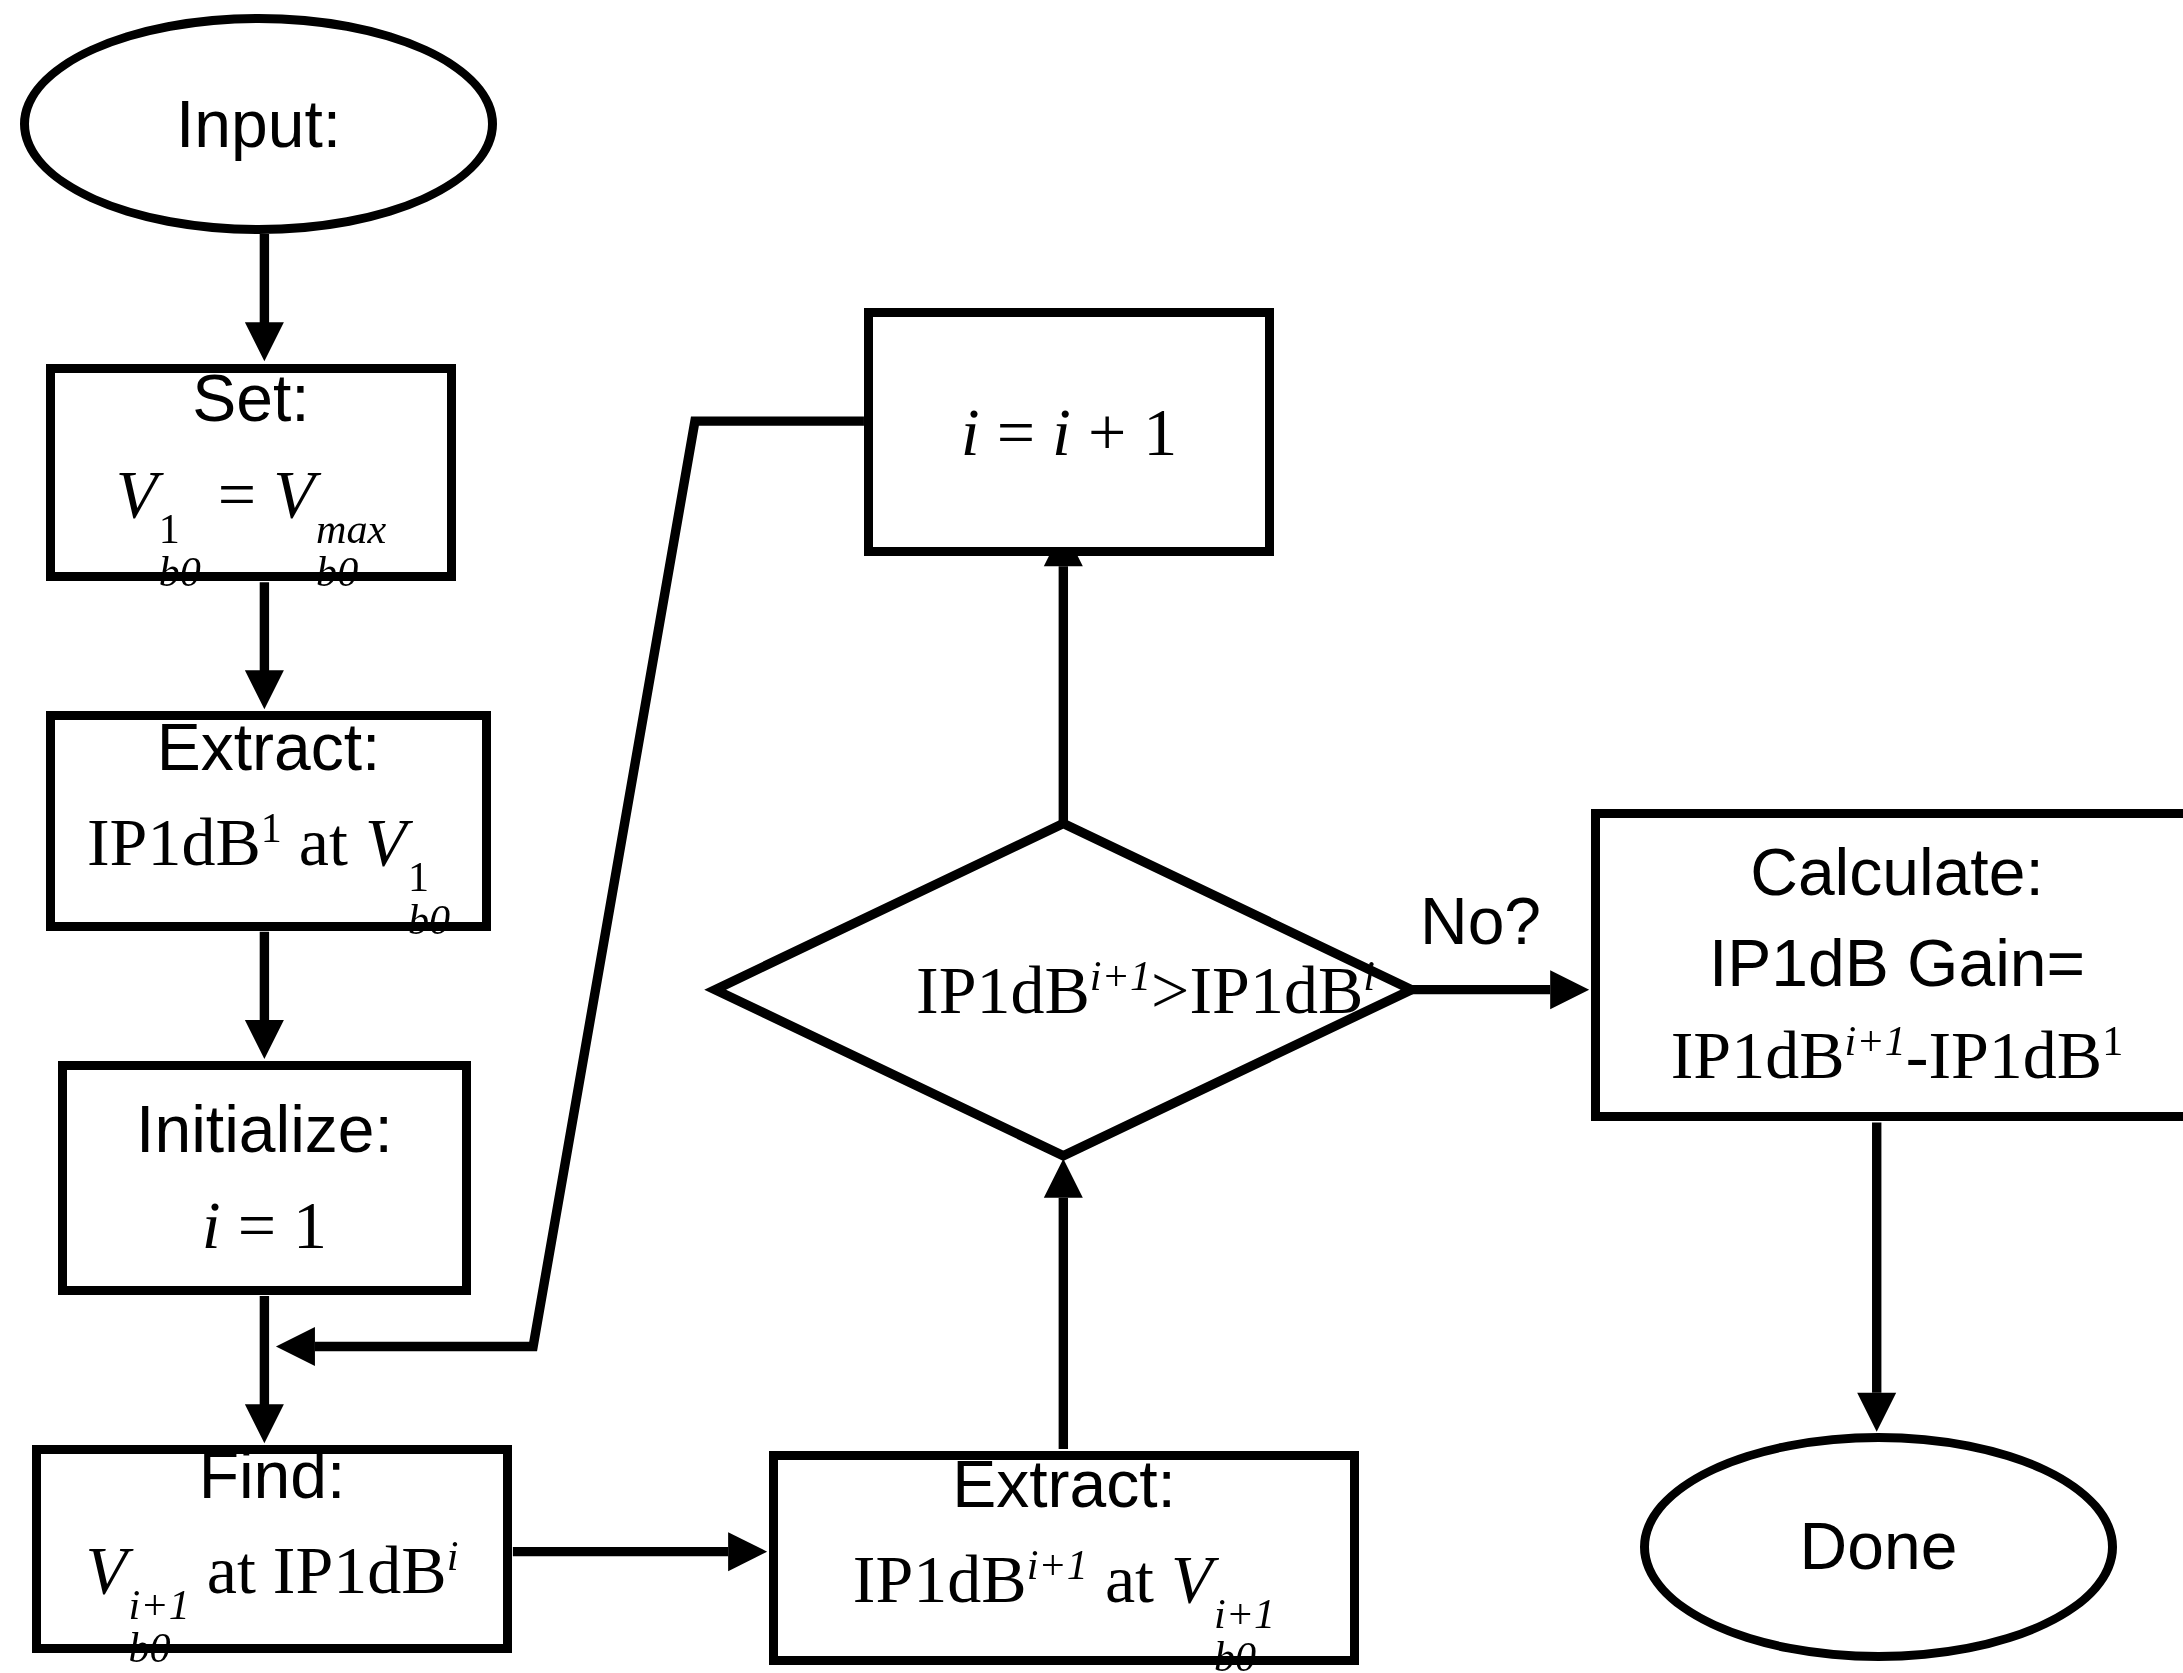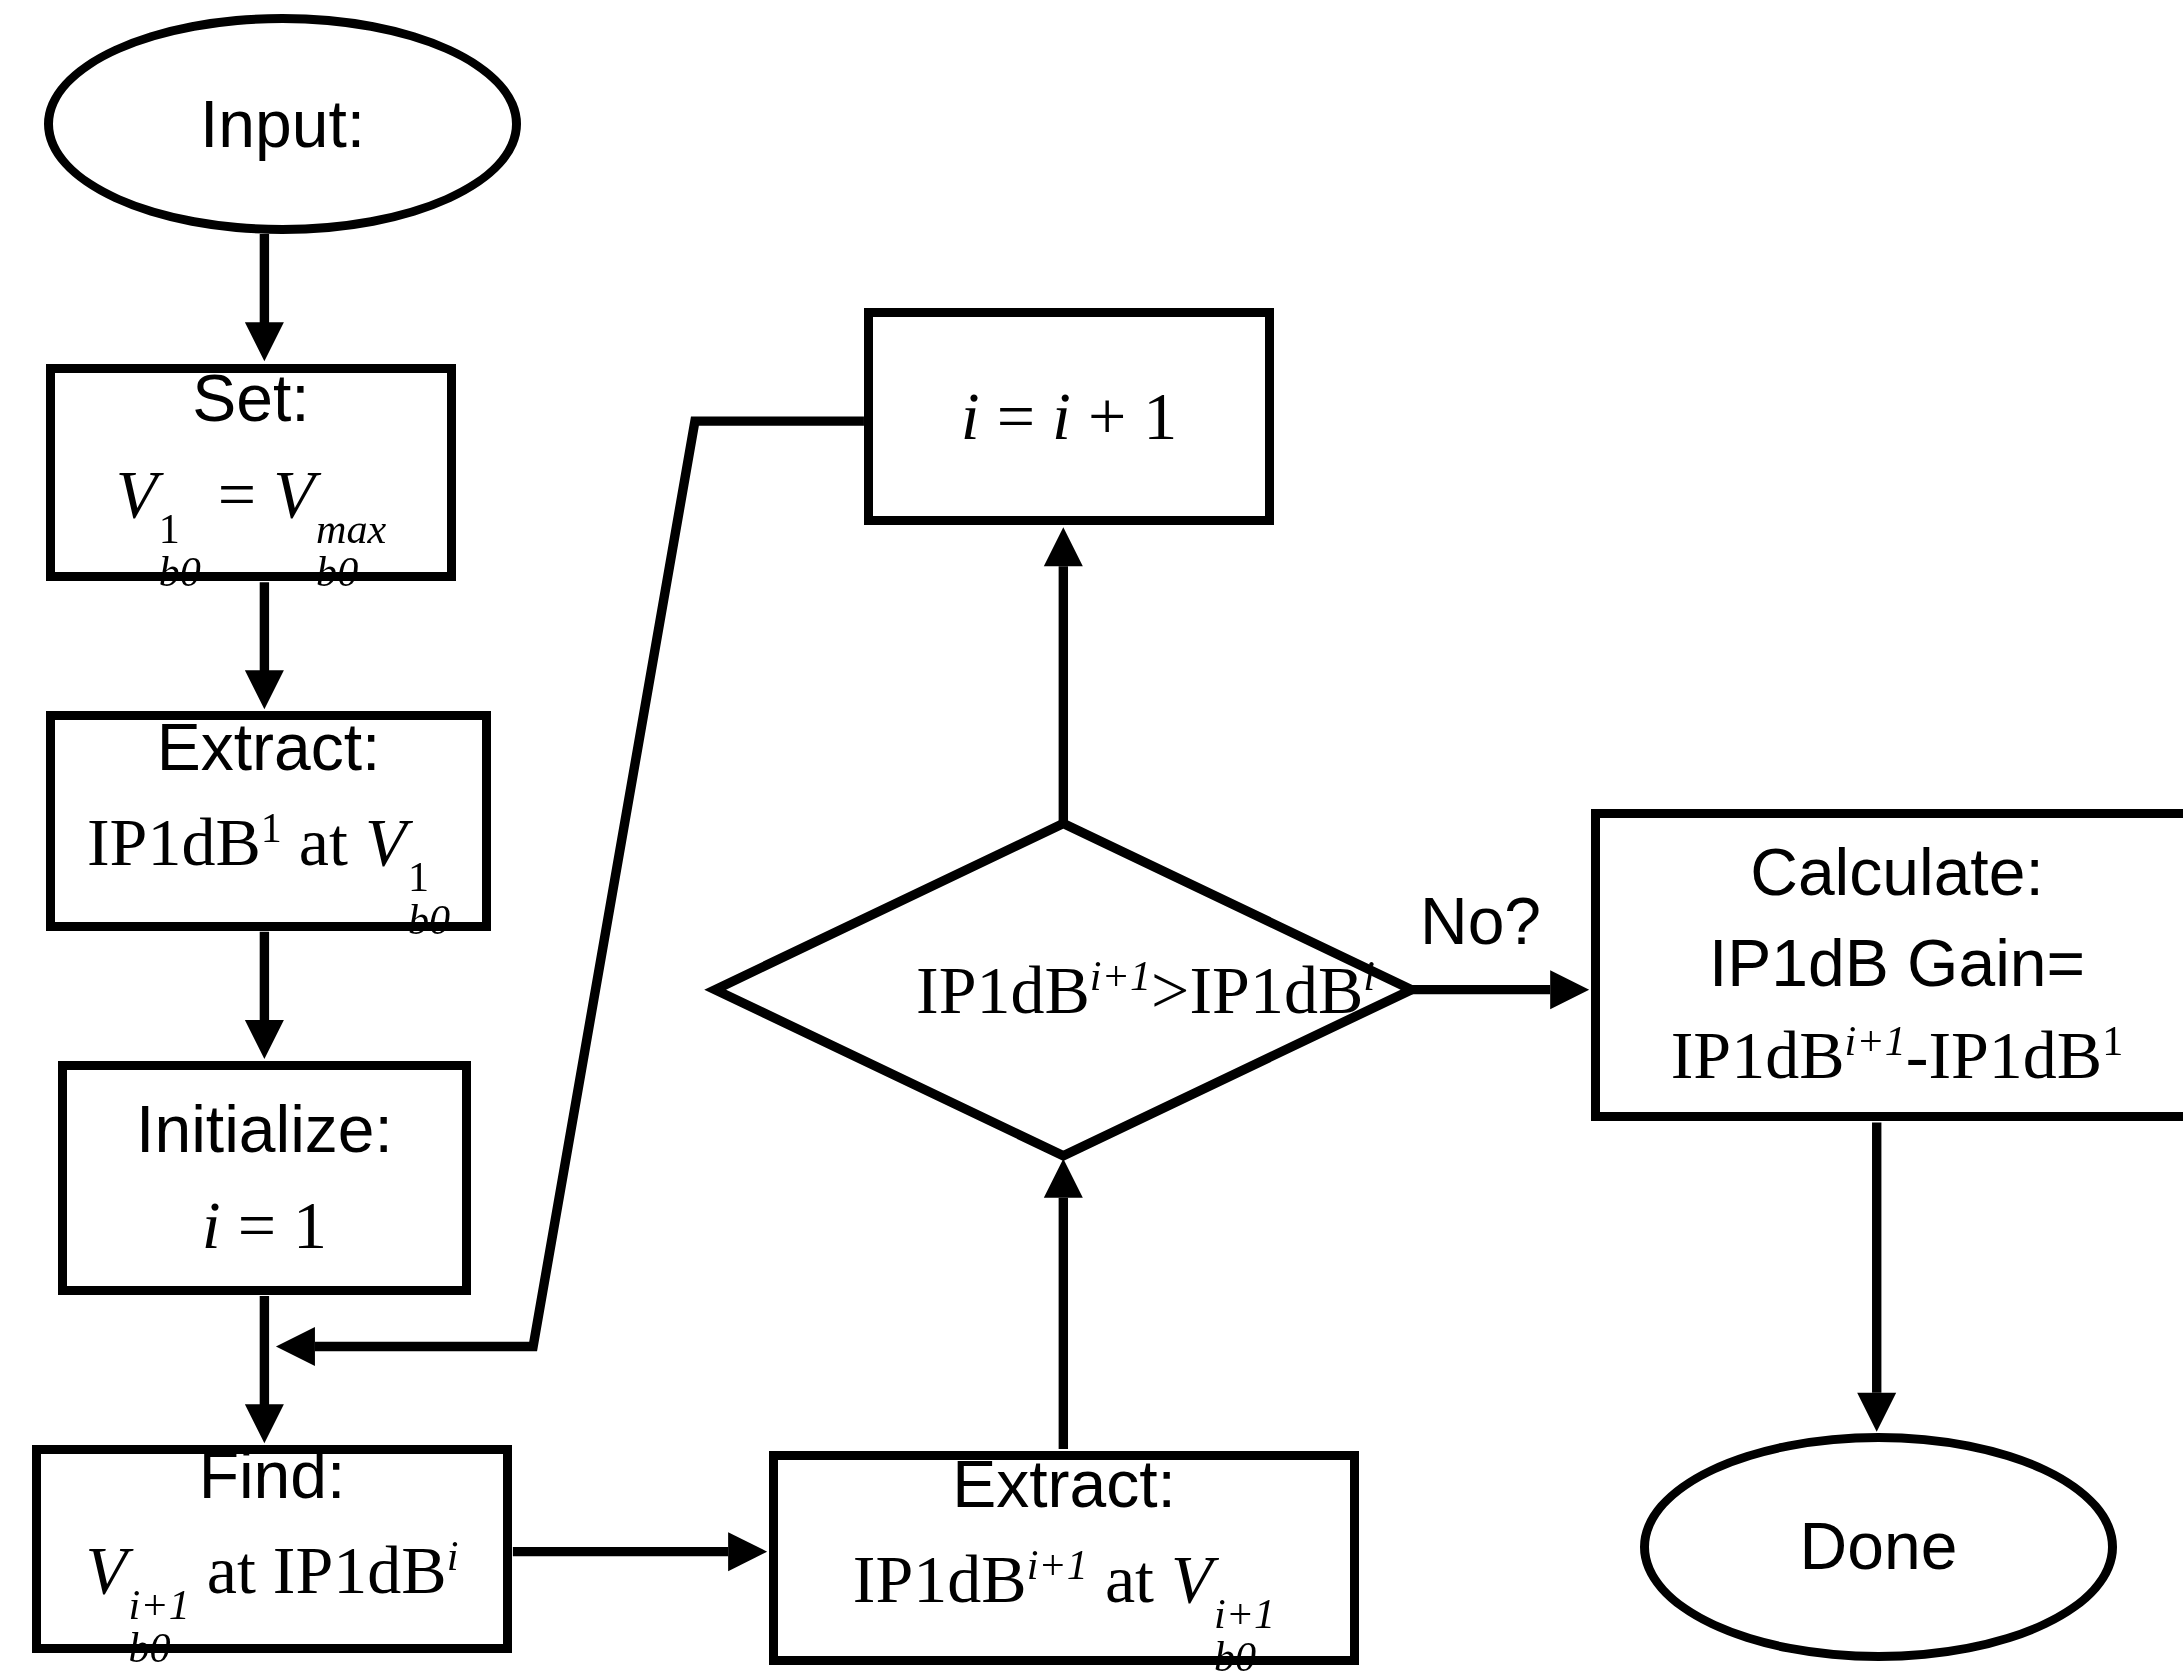--- a/index.html
+++ b/index.html
@@ -35,27 +35,27 @@
     display:inline-flex; flex-direction:column; align-items:flex-start;
     font-size:.62em; line-height:1.02; vertical-align:-.62em; text-align:left;
     margin-left:1.4px;
   }
   .flow-label {
     position:absolute; font-family:"Liberation Sans", sans-serif;
     font-size:66px; color:#000;
   }
 
   
-  #node-input      { left:44px;   top:14.4px;   width:477px; height:220px; }
+  #node-input      { left:20px;   top:14.4px;   width:477px; height:220px; }
   #node-set        { left:46px;   top:364px;  width:410px; height:217px; }
   #node-extract1   { left:46px;   top:711px;  width:445px; height:220px; }
   #node-initialize { left:58px;   top:1061px; width:413px; height:234px; }
   #node-find       { left:32px;   top:1445px; width:480px; height:208px; }
   #node-extract2   { left:769px; top:1451px; width:590px; height:214px; }
-  #node-increment  { left:864px; top:308px;  width:410px; height:217px; }
+  #node-increment  { left:864px; top:308px;  width:410px; height:248px; }
   #node-calculate  { left:1591px; top:809px; width:612px; height:312px; }
   #node-done       { left:1640px; top:1433px; width:477px; height:228px; }
   #node-decision   { left:751px; top:932px; width:624px; height:116px; }
   #label-yes       { left:831px; top:672px;  width:210px; text-align:right; }
   #label-no        { left:1420px; top:883px; width:173px; text-align:left; }
 </style>
 </head>
 <body>
 
 <div class="canvas">

